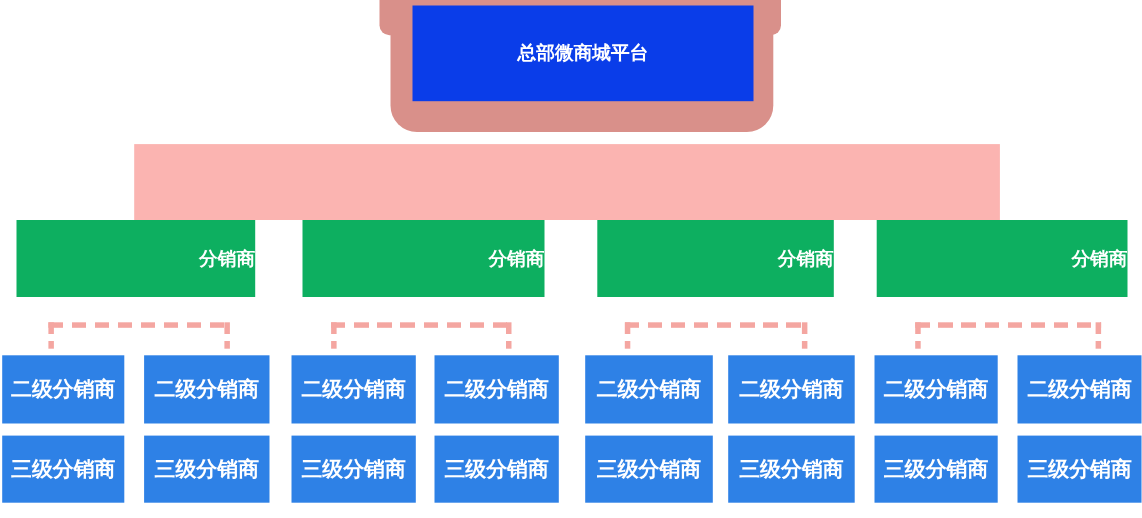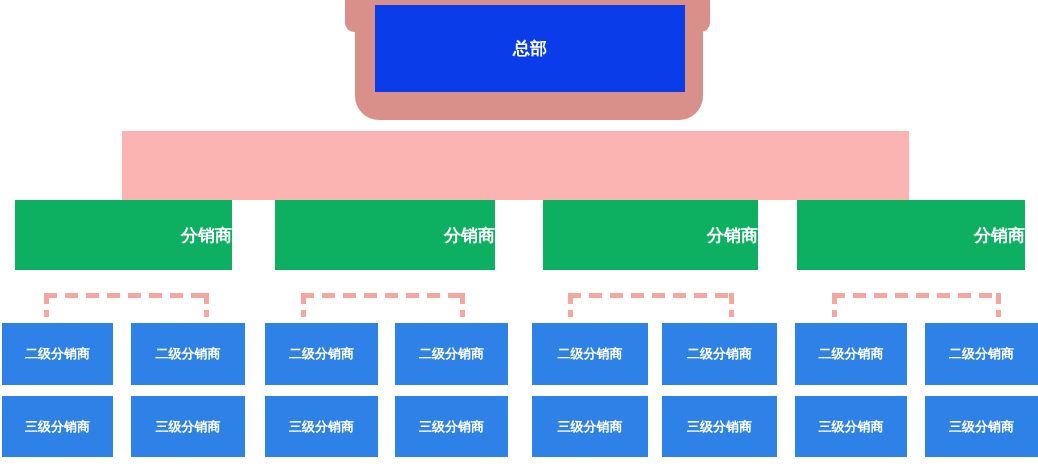--- a/index.html
+++ b/index.html
@@ -69,39 +69,40 @@
       repeating-linear-gradient(180deg, #F4A6A1 0 11px, transparent 11px 17px);
     background-size: 100% 5px, 5px 100%, 5px 100%;
     background-position: 0 0, 0 0, 100% 0;
     background-repeat: no-repeat;
   }
 
   
   .blue-box {
     background: #2E81E6;
     color: #ffffff;
-    font-size: 13px;
+    font-size: 19px;
     font-weight: bold;
     display: flex;
     align-items: center;
     justify-content: center;
     text-align: center;
   }
   .row-l2 .blue-box { top: 323px; height: 62px; }
   .row-l3 .blue-box { top: 396px; height: 61px; }
 </style>
 </head>
 <body>
 
 <div id="stage">
 
   <div class="abs hq-frame-lip"></div>
   <div class="abs hq-frame"></div>
   <div class="abs hq-box">
     <span>总部</span>
+    <span>微商城平台</span>
   </div>
 
   <div class="abs pink-bar"></div>
 
   <div class="abs green-box" style="left:15px;width:217px;">
     <span>分销商</span>
   </div>
   <div class="abs green-box" style="left:275px;width:220px;">
     <span>分销商</span>
   </div>

